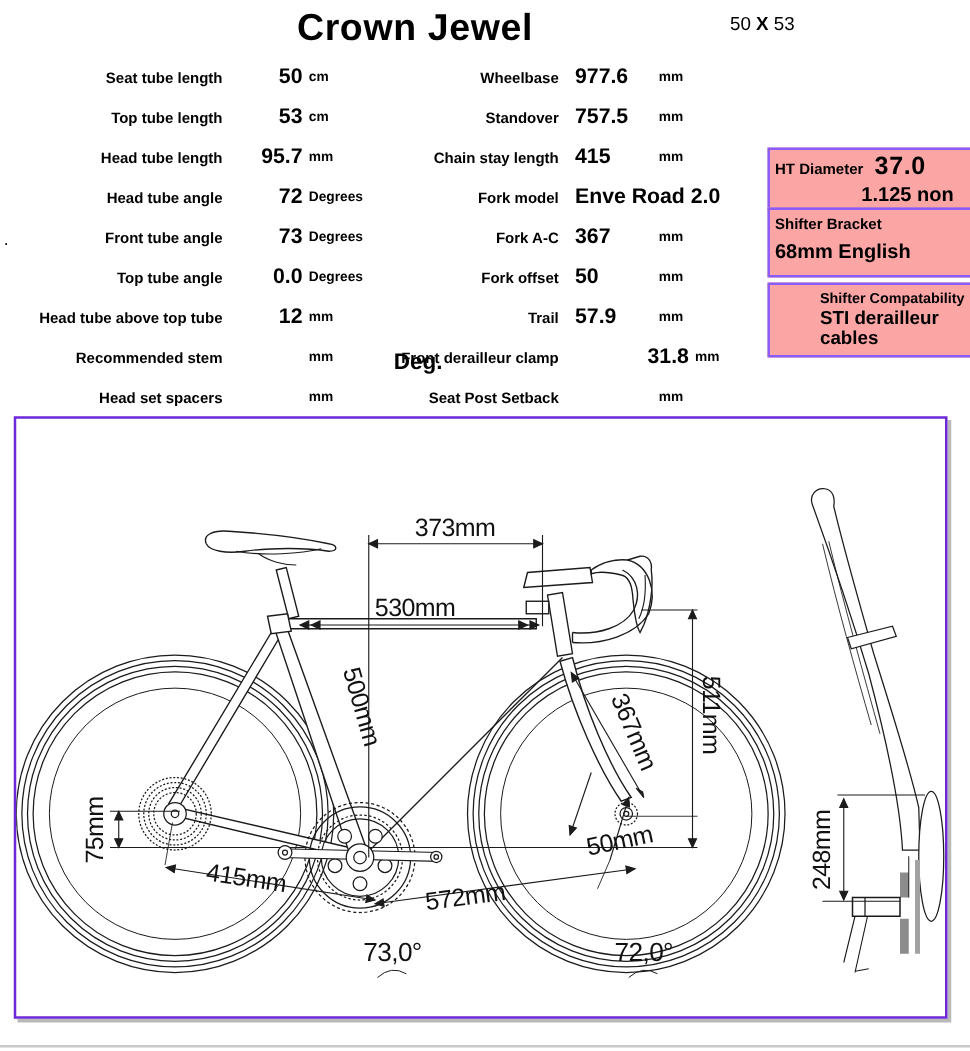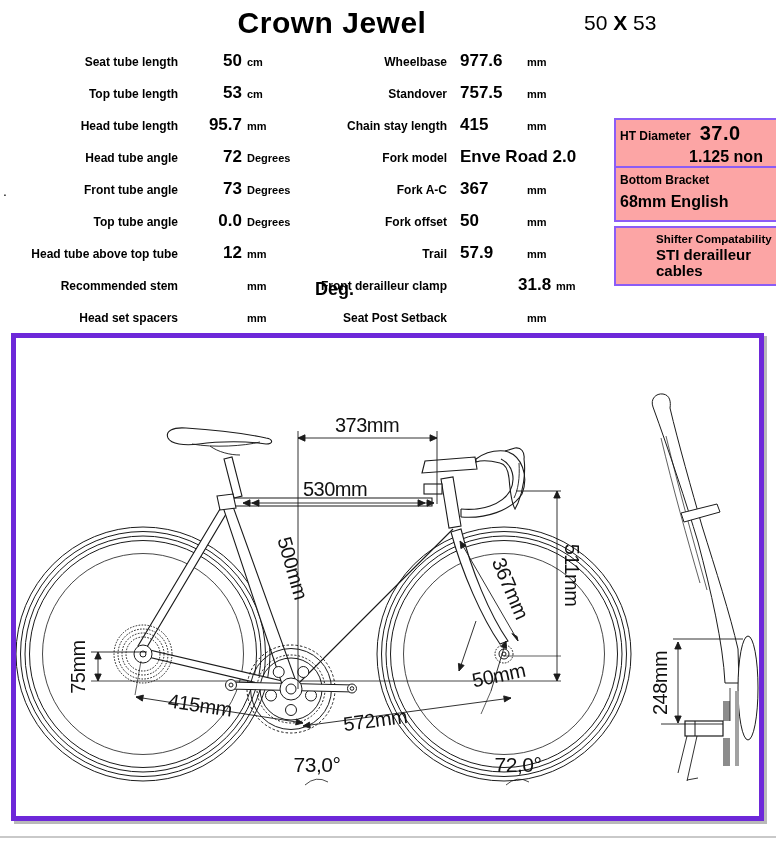--- a/index.html
+++ b/index.html
@@ -1,21 +1,21 @@
 <!DOCTYPE html>
 <html><head>
 <meta charset="utf-8">
 <style>
   html,body{margin:0;padding:0;background:#fff;}
   #page{position:relative;width:776px;height:841px;background:#ffffff;overflow:hidden;
         font-family:"Liberation Sans",sans-serif;color:#000;}
   
   #title{position:absolute;left:182px;top:6px;width:300px;text-align:center;
          font-size:30px;font-weight:bold;letter-spacing:0.5px;}
-  #size-label{position:absolute;left:584px;top:11px;font-size:21px;}
+  #size-label{position:absolute;left:584px;top:11px;font-size:15px;}
   #size-label .bx{font-weight:bold;}
   #stray-dot{position:absolute;left:3px;top:183px;font-size:14px;}
   
   .srow{position:absolute;left:0;width:776px;height:20px;}
   .srow span{white-space:nowrap;}
   .lbl{position:absolute;top:4px;font-size:12px;font-weight:bold;}
   .llbl{right:598px;text-align:right;}
   .rlbl{right:329px;text-align:center;}
   .val{position:absolute;top:0;font-size:17px;font-weight:bold;}
   .lval{left:180px;width:62px;text-align:right;}
@@ -36,21 +36,21 @@
   #box-ht .bigval{font-size:20px;font-weight:bold;margin-left:9px;letter-spacing:0.5px;}
   #box-ht .line2{position:absolute;bottom:0;left:0;width:100%;text-align:center;
                  font-size:16px;font-weight:bold;margin-left:20px;}
   #box-bb{top:166px;height:56px;}
   #box-bb .big{display:block;margin-top:5px;}
   #box-shifter{top:226px;height:60px;line-height:1.05;padding-left:40px;}
   #box-shifter .small{font-size:11.5px;}
   #box-shifter .big{font-size:15px;display:block;}
   
   #draw-box{position:absolute;left:11px;top:333px;width:743px;height:478px;
-            border:5px solid #6d28d9;background:#fff;box-shadow:3px 3px 0 #b9b9b9;text-align:center;}
+            border:2px solid #6d28d9;background:#fff;box-shadow:3px 3px 0 #b9b9b9;text-align:center;}
   #bottom-rule{position:absolute;left:0;top:836px;width:776px;height:2px;background:#c9c9c9;}
   svg text{font-family:"Liberation Sans",sans-serif;fill:#111;letter-spacing:-0.5px;}
 </style>
 </head>
 <body>
 
 <div id="page">
 
   <div id="title">Crown Jewel</div>
   <div id="size-label"><span>50</span> <span class="bx">X</span> <span>53</span></div>
@@ -150,21 +150,21 @@
     </div>
 
   <div class="ibox" id="box-ht">
     <div class="line1">
         <span class="small">HT Diameter</span>
         <span class="bigval">37.0</span>
       </div>
     <div class="line2">1.125 non</div>
   </div>
   <div class="ibox" id="box-bb">
-    <span class="small">Bottom Bracket</span>
+    <span class="small">Shifter Bracket</span>
     <span class="big">68mm English</span>
   </div>
   <div class="ibox" id="box-shifter">
     <span class="small">Shifter Compatability</span>
     <span class="big">STI derailleur</span>
     <span class="big">cables</span>
   </div>
 
   <div id="draw-box">
     <svg width="743" height="478" viewBox="2 0 743 478" fill="none" stroke="#1b1b1b" stroke-width="1">

